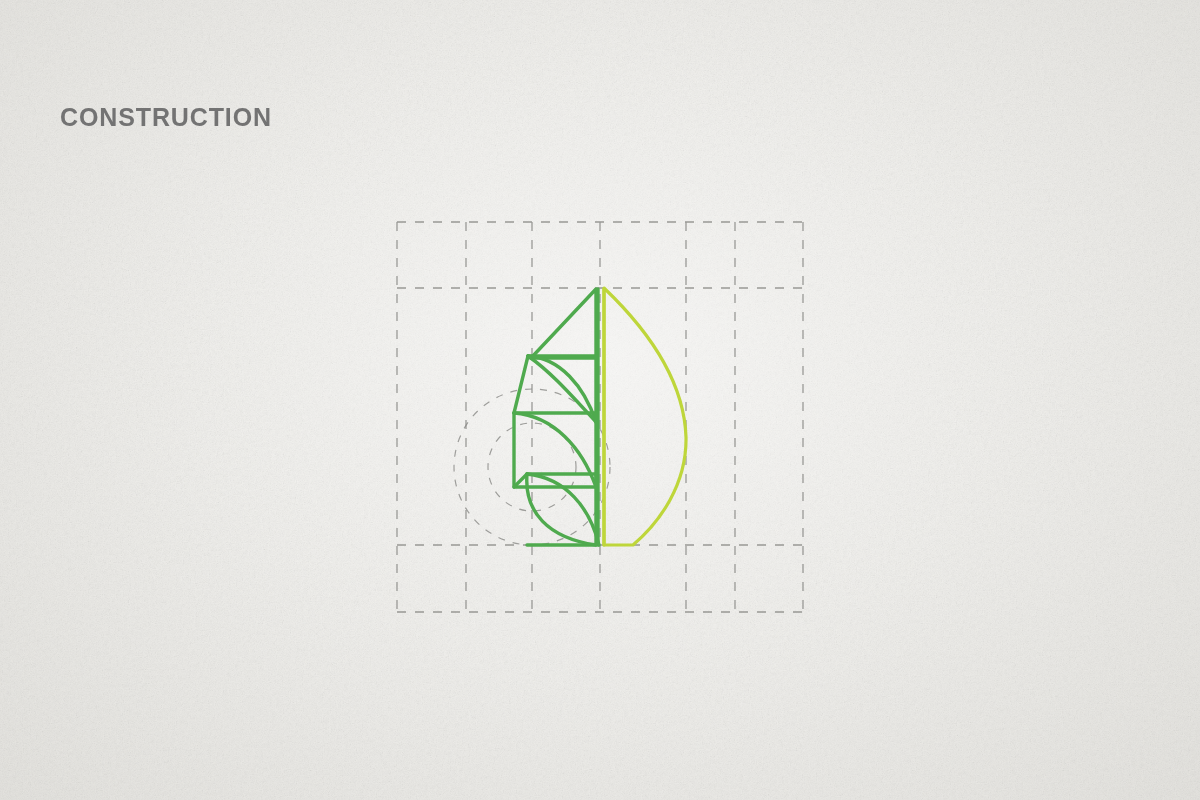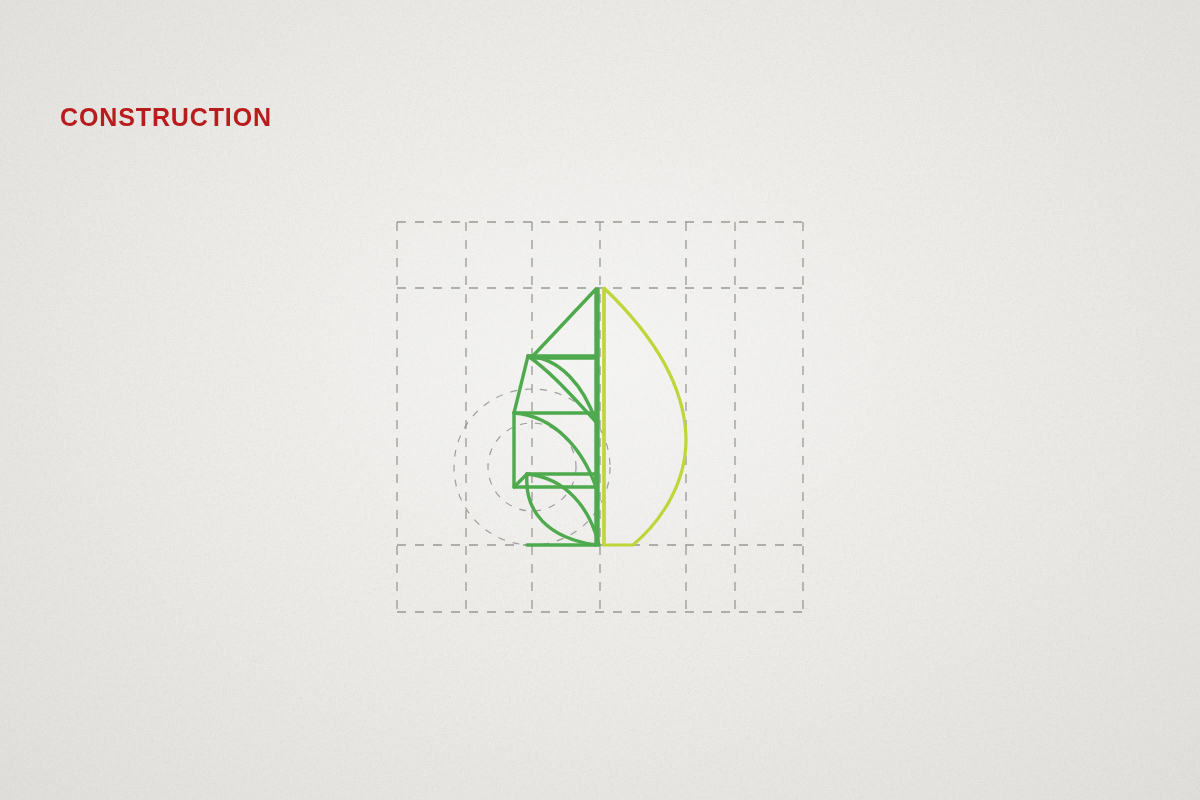--- a/index.html
+++ b/index.html
@@ -89,21 +89,21 @@
         <feFuncA type="linear" slope="0.16" intercept="0"></feFuncA>
       </feComponentTransfer>
     </filter>
   </defs>
   <rect width="1200" height="800" filter="url(#grainFilter)"></rect>
   <rect width="1200" height="800" filter="url(#grainFilter2)"></rect>
 </svg>
 
 <div id="paper-vignette"></div>
 
-<div id="page-title" style="color: #b91c1c;">CONSTRUCTION</div>
+<div id="page-title" style="color: #737373;">CONSTRUCTION</div>
 
 <svg id="construction-stage" width="1200" height="800" viewBox="0 0 1200 800">
 
   <g id="grid-group" stroke="#8a8a87" stroke-width="1.3" fill="none" stroke-dasharray="9 9" stroke-linecap="butt" opacity="0.85">
       <line x1="397" y1="222" x2="397" y2="612"></line>
       <line x1="466" y1="222" x2="466" y2="612"></line>
       <line x1="532" y1="222" x2="532" y2="612"></line>
       <line x1="600" y1="222" x2="600" y2="612"></line>
       <line x1="686" y1="222" x2="686" y2="612"></line>
       <line x1="735" y1="222" x2="735" y2="612"></line>

